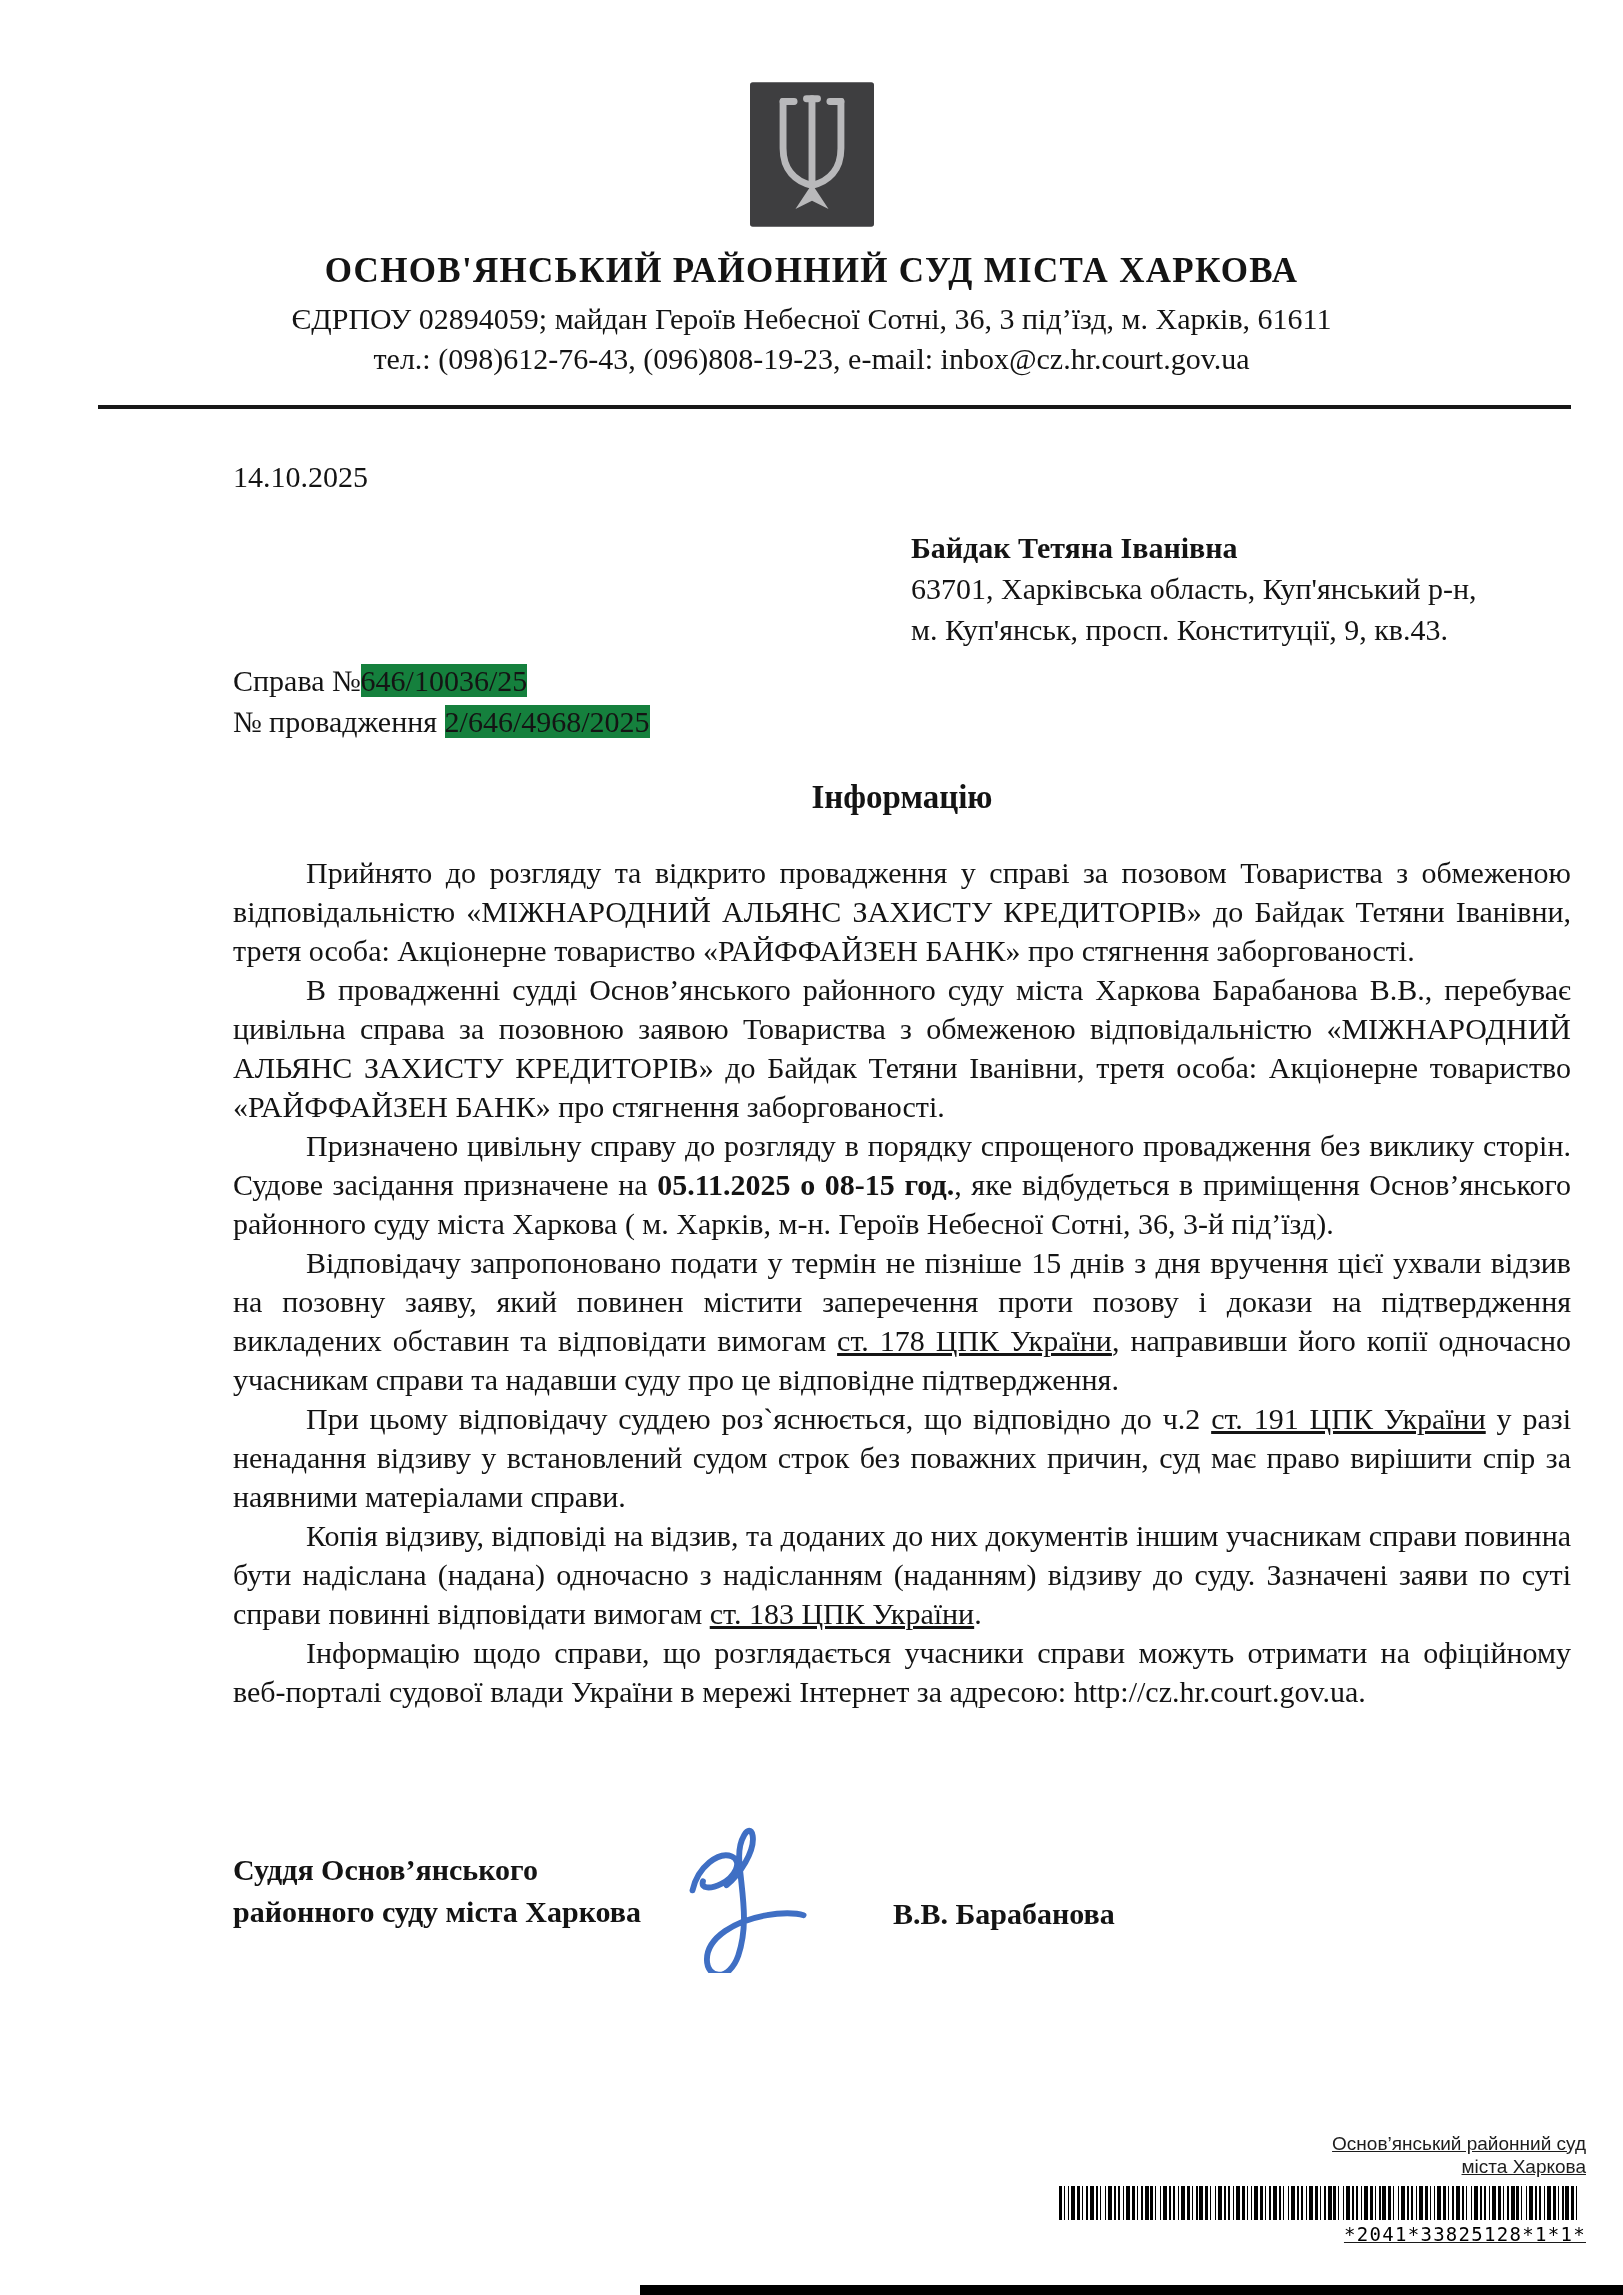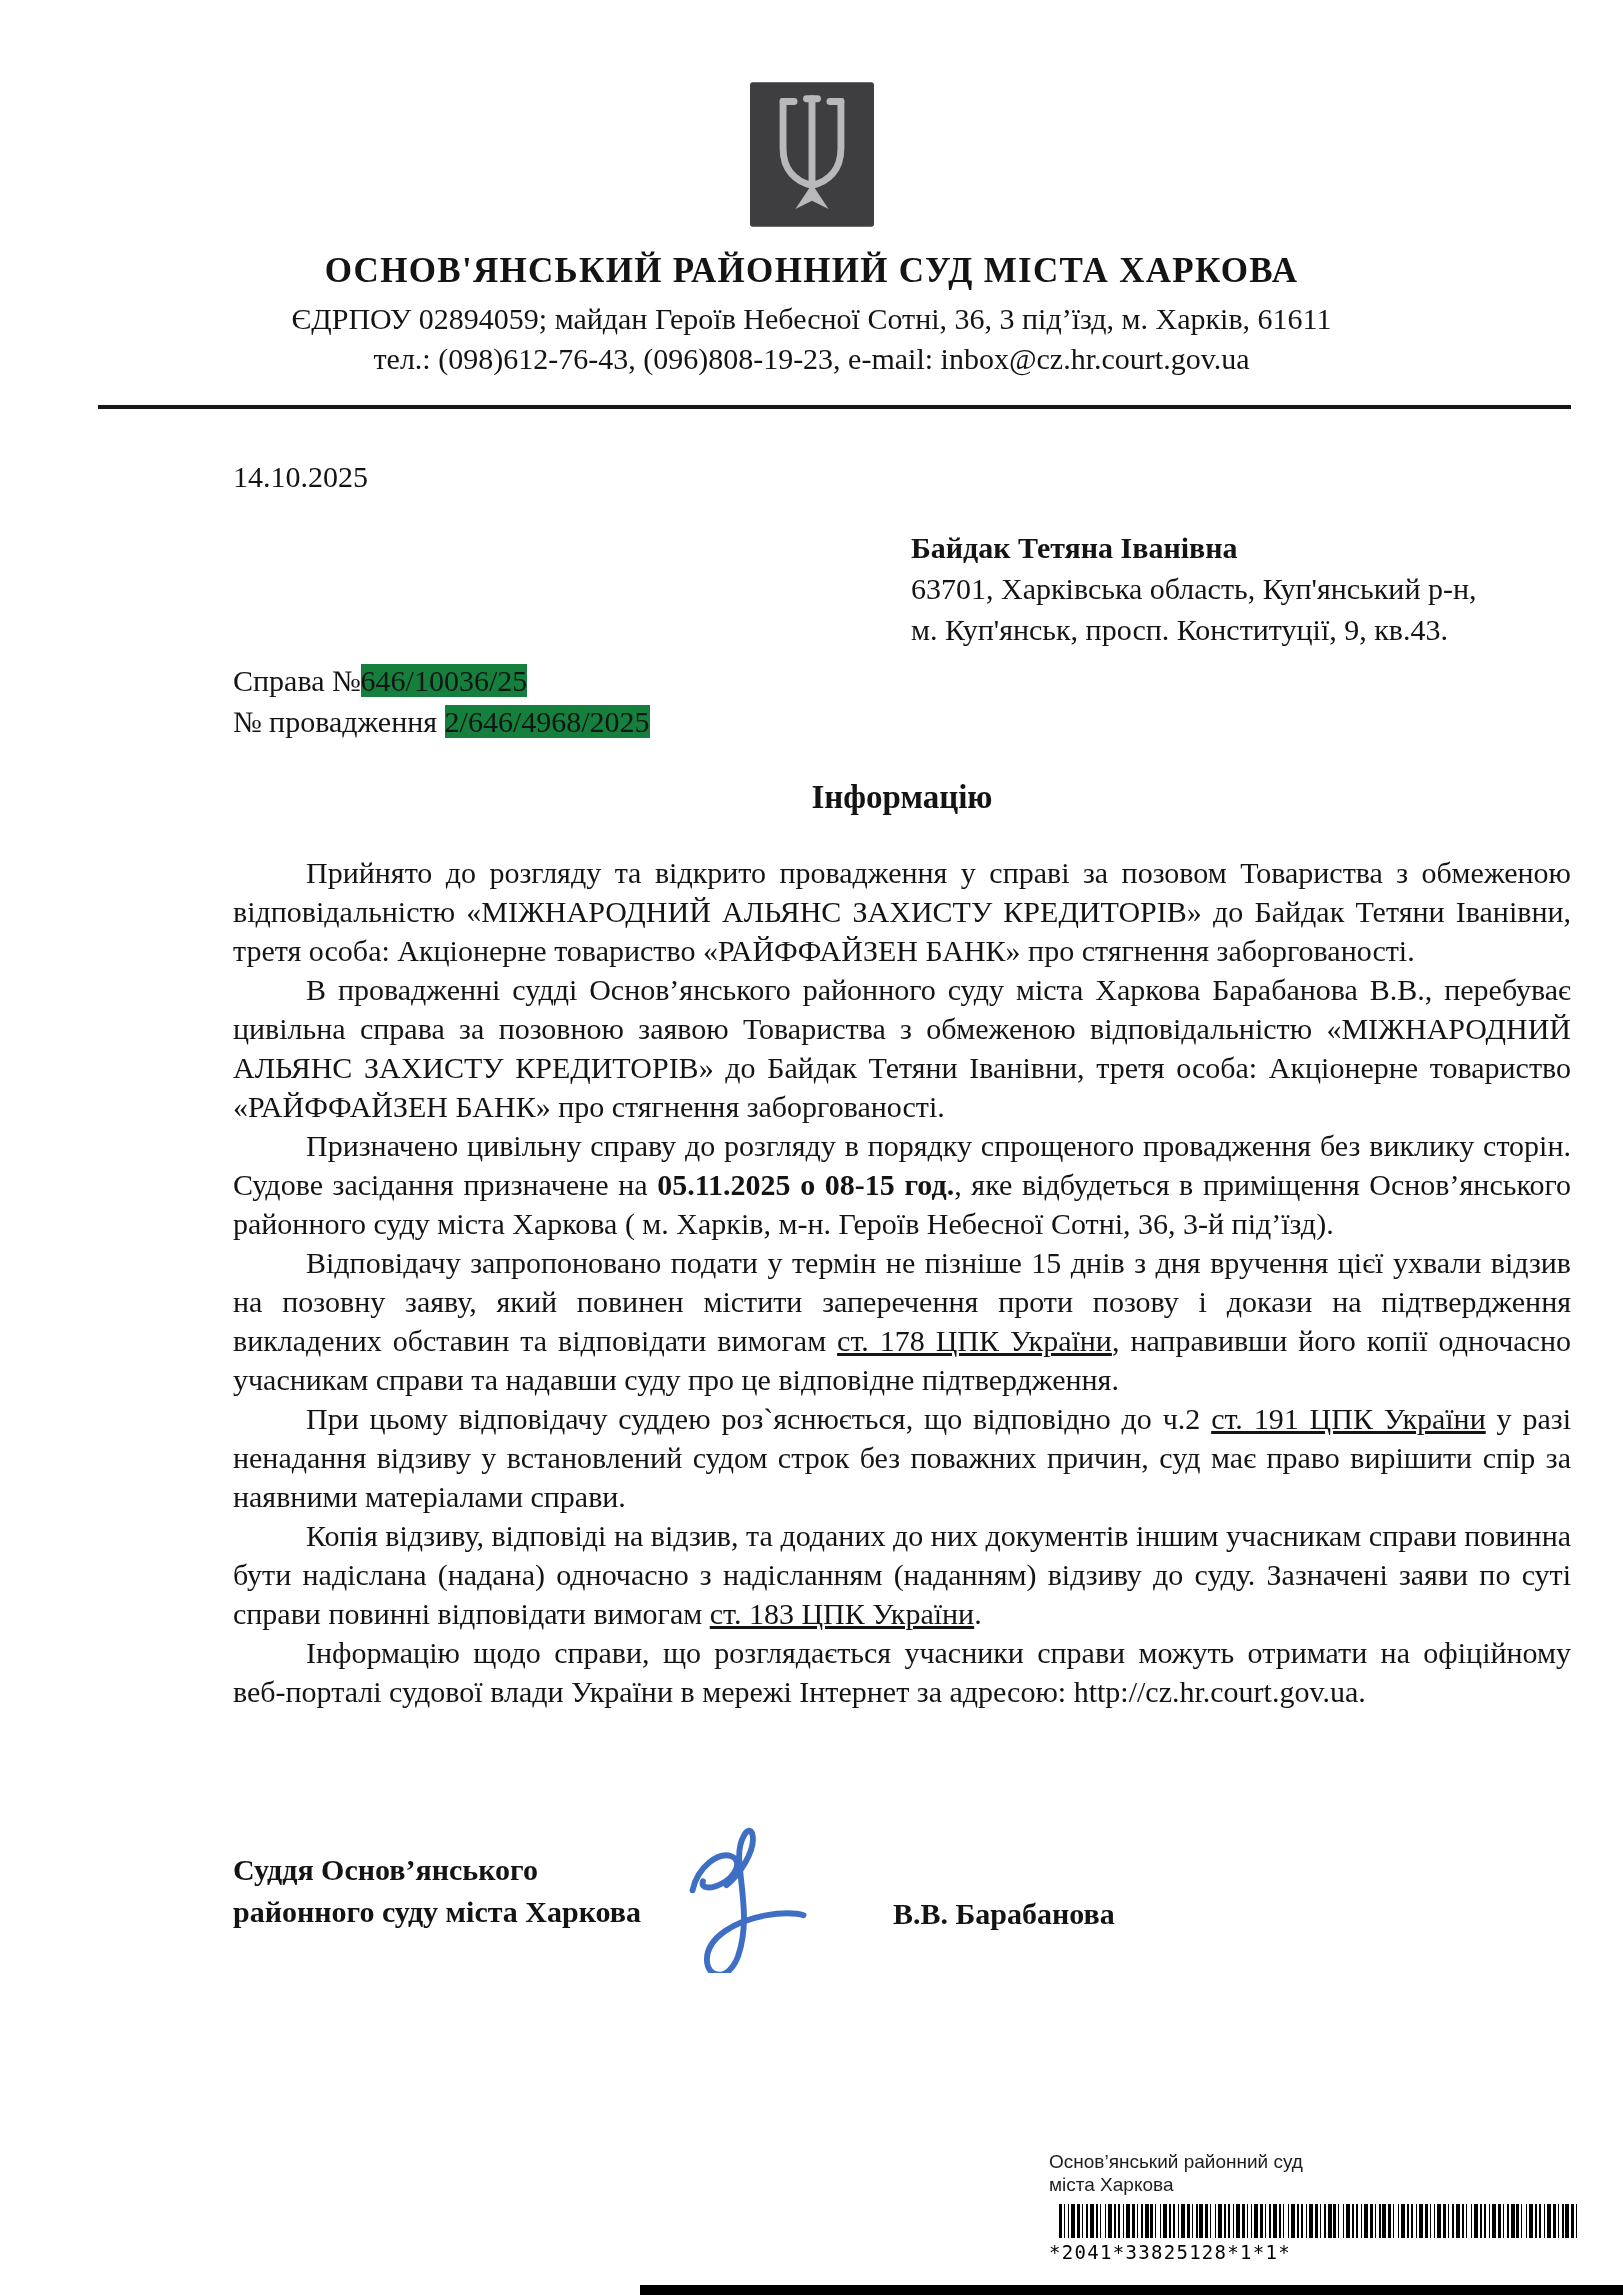--- a/index.html
+++ b/index.html
@@ -62,27 +62,28 @@
     justify-content:flex-start;
     min-height:164px;
     gap:28px;
   }
   .judge-title { font-weight:bold; font-size:30px; line-height:42px; }
   .judge-name  { font-weight:bold; font-size:30px; white-space:nowrap;margin-top:45px; }
   .sig-wrap { line-height:0; }
   
   .footer {
     position:absolute;
-    right:37px; bottom:30px;
+    right:37px; bottom:48px;
     width:537px;
-    text-align:left;
+    text-align:right;
     font-family:"Liberation Sans", sans-serif;
     font-size:19px;
     line-height:23.6px;
     color:#1c1c1c;
+    text-decoration:underline;
   }
   .barcode {
     margin:6.5px auto 0;
     width:518px; height:34px;
     background:repeating-linear-gradient(90deg,
       #000 0 2.6px,  #fff 2.6px 4.6px,
       #000 4.6px 5.9px,  #fff 5.9px 9.2px,
       #000 9.2px 10.5px, #fff 10.5px 12.4px,
       #000 12.4px 16.4px, #fff 16.4px 18.3px);
   }

